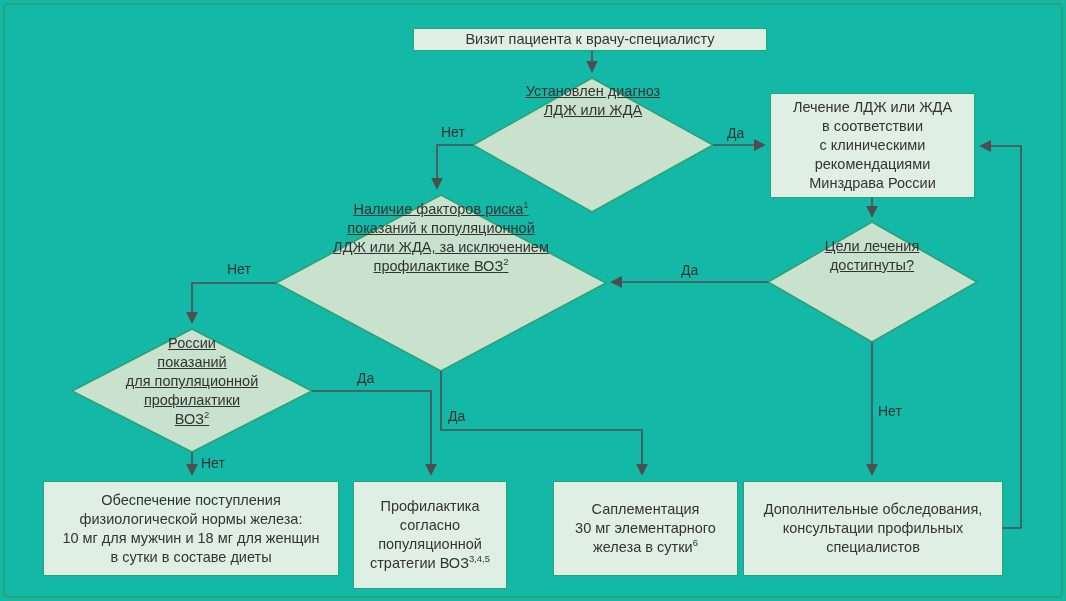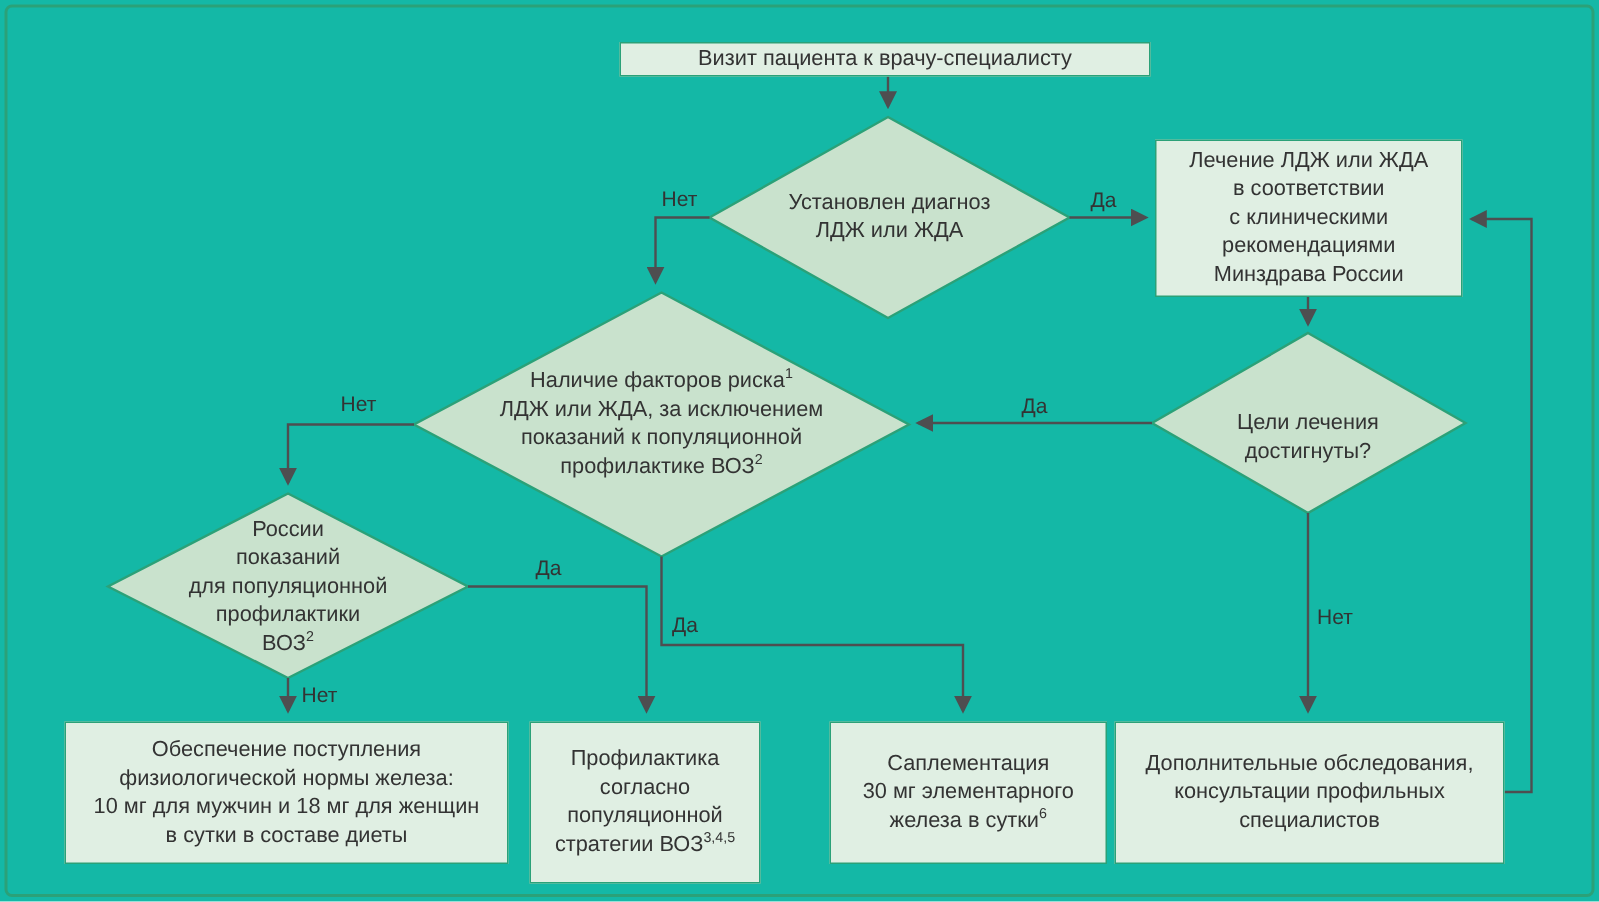--- a/index.html
+++ b/index.html
@@ -15,23 +15,24 @@
   svg.connectors { position:absolute; left:0; top:0; width:1066px; height:601px; }
   .node {
     position:absolute; box-sizing:border-box;
     display:flex; flex-direction:column; justify-content:center; align-items:center;
     text-align:center; font-size:14.5px; line-height:19px;
   }
   .rect {
     background:#E0EFE3; border:1.6px solid #2BA178;
   }
   .dtext {
-    position:absolute; display:flex; flex-direction:column; justify-content:center;
+    position:absolute; display:flex; flex-direction:column; justify-content:flex-start;
     align-items:center; text-align:center; font-size:14.5px; line-height:19px;
     pointer-events:none;
+    text-decoration:underline;
   }
   .ln { white-space:nowrap; }
   sup { font-size:9.5px; line-height:0; }
   .elabel {
     position:absolute; font-size:14px; line-height:16px; color:#333333;
     white-space:nowrap;
   }
 </style>
 </head>
 <body>
@@ -103,22 +104,22 @@
     <div class="ln">специалистов</div>
   </div>
 
   <div class="dtext" style="left:473px; top:82px; width:240px; height:126px;">
     <div class="ln">Установлен диагноз</div>
     <div class="ln">ЛДЖ или ЖДА</div>
   </div>
 
   <div class="dtext" style="left:286px; top:200px; width:310px; height:166px;">
     <div class="ln"><span>Наличие факторов риска</span><sup>1</sup></div>
+    <div class="ln">показаний к популяционной</div>
     <div class="ln">ЛДЖ или ЖДА, за исключением</div>
-    <div class="ln">показаний к популяционной</div>
     <div class="ln"><span>профилактике ВОЗ</span><sup>2</sup></div>
   </div>
 
   <div class="dtext" style="left:92px; top:334px; width:200px; height:114px;">
     <div class="ln">России</div>
     <div class="ln">показаний</div>
     <div class="ln">для популяционной</div>
     <div class="ln">профилактики</div>
     <div class="ln"><span>ВОЗ</span><sup>2</sup></div>
   </div>

